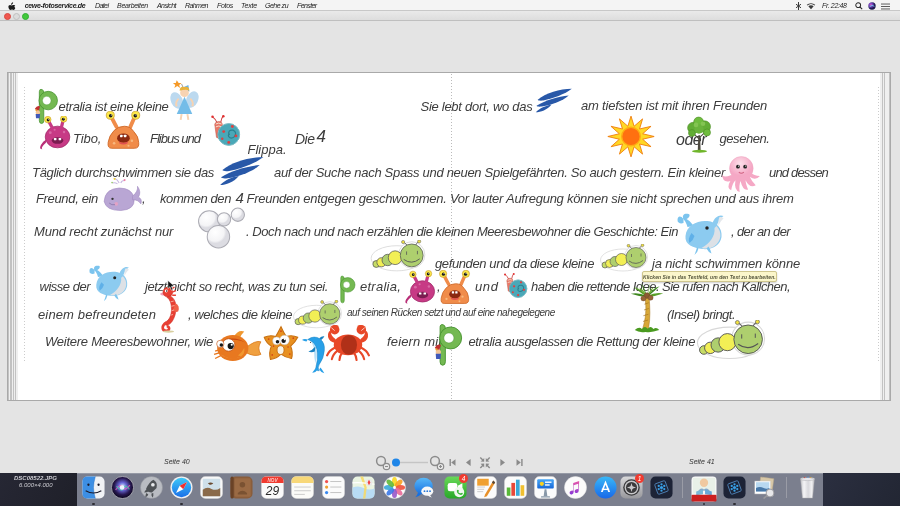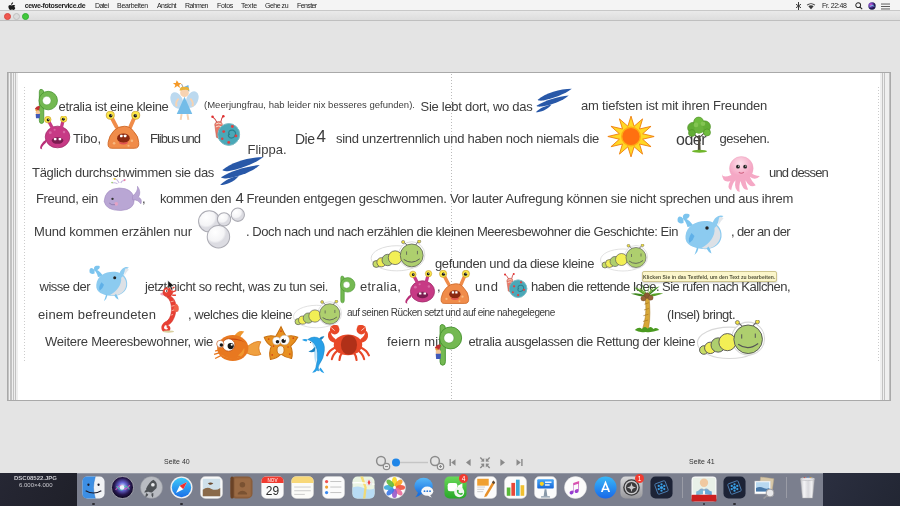--- a/index.html
+++ b/index.html
@@ -1,16 +1,16 @@
 <!DOCTYPE html>
 <html><head>
 <meta charset="utf-8">
 <style>
   html,body{margin:0;padding:0;}
-  #s{position:relative;width:900px;height:506px;overflow:hidden;font-family:"Liberation Sans",sans-serif;background:#e4e4e4;}
+  #s{position:relative;width:900px;height:506px;overflow:hidden;font-family:"Liberation Sans",sans-serif;background:#e4e4e4;font-style:italic;}
   #s *{position:absolute;box-sizing:border-box;}
   .t{white-space:pre;color:#3d3d3d;line-height:1;z-index:5;}
   .menubar{left:0;top:0;width:900px;height:11px;background:#f4f4f4;border-bottom:1px solid #c8c8c8;z-index:40;}
   .mi{font-size:7px;color:#1c1c1c;top:1.5px;line-height:8px;white-space:pre;}
   .titlebar{left:0;top:11px;width:900px;height:10px;background:linear-gradient(#eaeaea,#dddddd);border-bottom:1px solid #bfbfbf;z-index:30;}
   .tl{width:7px;height:7px;border-radius:50%;top:1.5px;}
   .winbg{left:0;top:21px;width:900px;height:452px;background:#e4e4e4;z-index:1;}
   .pagewrap{left:7px;top:72px;width:884px;height:329px;background:#ffffff;border:1px solid #a9a9a9;z-index:2;}
   .stackL{left:0px;top:0px;width:10px;height:327px;background:repeating-linear-gradient(90deg,#c2c2c2 0px,#c2c2c2 1px,#efefef 1px,#efefef 2.5px);}
   .stackR{right:0px;top:0px;width:10px;height:327px;background:repeating-linear-gradient(90deg,#efefef 0px,#efefef 1.5px,#c2c2c2 1.5px,#c2c2c2 2.5px);}
@@ -39,42 +39,42 @@
  <div class="dotfR"></div>
 </div>
 <div class="tip">
       <span>Klicken Sie in das Textfeld, um den Text zu bearbeiten.</span>
     </div>
 <svg style="left:167px;top:280px;z-index:25" width="8" height="11" viewBox="0 0 10 14">
       <path d="M1,0.5 L1,11 L3.6,8.6 L5.4,13 L7.3,12.2 L5.5,8 L9,7.7 Z" fill="#111" stroke="#fff" stroke-width="0.7"></path>
     </svg>
 
 <span class="t" style="left:58.5px;top:100.0px;font-size:13px;letter-spacing:-0.339px">etralia ist eine kleine</span>
-<span class="t" style="left:204.0px;top:100.2px;font-size:9.5px;letter-spacing:0.017px">(Meerjungfrau, hab leider nix besseres gefunden).</span>
 <span class="t" style="left:420.5px;top:100.0px;font-size:13px;letter-spacing:-0.276px">Sie lebt dort, wo das</span>
 <span class="t" style="left:581.0px;top:99.0px;font-size:13px;letter-spacing:-0.203px">am tiefsten ist mit ihren Freunden</span>
 <span class="t" style="left:73.0px;top:131.5px;font-size:13px;letter-spacing:-0.084px">Tibo,</span>
 <span class="t" style="left:150.0px;top:131.5px;font-size:13px;letter-spacing:-0.998px">Flibus und</span>
 <span class="t" style="left:247.5px;top:143px;font-size:13px;letter-spacing:-0.003px">Flippa.</span>
 <span class="t" style="left:295.0px;top:131.5px;font-size:14px;letter-spacing:-0.502px">Die</span>
 <span class="t" style="left:316.5px;top:128.4px;font-size:17px;letter-spacing:0.000px">4</span>
-<span class="t" style="left:336.0px;top:131.5px;font-size:13px;letter-spacing:-0.268px">sind unzertrennlich und haben noch niemals die</span>
 <span class="t" style="left:676px;top:131.5px;font-size:16px;letter-spacing:-0.505px">oder</span>
 <span class="t" style="left:719.5px;top:131.5px;font-size:13px;letter-spacing:-0.436px">gesehen.</span>
 <span class="t" style="left:32.0px;top:166.0px;font-size:13px;letter-spacing:-0.315px">Täglich durchschwimmen sie das</span>
+<span class="t" style="left:274.0px;top:166.0px;font-size:13px;letter-spacing:-0.302px">auf der Suche nach Spass und neuen Spielgefährten. So auch gestern. Ein kleiner</span>
 <span class="t" style="left:769.0px;top:166.0px;font-size:13px;letter-spacing:-0.822px">und dessen</span>
 <span class="t" style="left:36.0px;top:191.5px;font-size:13px;letter-spacing:-0.342px">Freund, ein</span>
 <span class="t" style="left:142.0px;top:191.5px;font-size:13px;letter-spacing:0.000px">,</span>
 <span class="t" style="left:160.0px;top:191.5px;font-size:13px;letter-spacing:-0.415px">kommen den</span>
 <span class="t" style="left:235.5px;top:190.0px;font-size:15px;letter-spacing:0.000px">4</span>
 <span class="t" style="left:246.5px;top:191.5px;font-size:13px;letter-spacing:-0.268px">Freunden entgegen geschwommen. Vor lauter Aufregung können sie nicht sprechen und aus ihrem</span>
-<span class="t" style="left:34.0px;top:224.5px;font-size:13px;letter-spacing:-0.168px">Mund kommen erzählen nur</span>
+<span class="t" style="left:34.0px;top:224.5px;font-size:13px;letter-spacing:-0.168px">Mund recht zunächst nur</span>
 <span class="t" style="left:246.0px;top:224.5px;font-size:13px;letter-spacing:-0.439px">. Doch nach und nach erzählen die kleinen Meeresbewohner die Geschichte: Ein</span>
 <span class="t" style="left:731.0px;top:224.5px;font-size:13px;letter-spacing:-0.624px">, der an der</span>
 <span class="t" style="left:435.0px;top:257.0px;font-size:13px;letter-spacing:-0.388px">gefunden und da diese kleine</span>
+<span class="t" style="left:652.0px;top:257.0px;font-size:13px;letter-spacing:-0.186px">ja nicht schwimmen könne</span>
 <span class="t" style="left:39.5px;top:280.0px;font-size:13px;letter-spacing:-0.490px">wisse der</span>
 <span class="t" style="left:145.0px;top:280.0px;font-size:13px;letter-spacing:-0.405px">jetzt nicht so recht, was zu tun sei.</span>
 <span class="t" style="left:360.0px;top:280.0px;font-size:13px;letter-spacing:0.248px">etralia,</span>
 <span class="t" style="left:437.0px;top:280.0px;font-size:13px;letter-spacing:0.000px">,</span>
 <span class="t" style="left:475.0px;top:280.0px;font-size:13px;letter-spacing:0.603px">und</span>
 <span class="t" style="left:531.0px;top:280.0px;font-size:13px;letter-spacing:-0.541px">haben die rettende Idee. Sie rufen nach Kallchen,</span>
 <span class="t" style="left:38.0px;top:308.0px;font-size:13px;letter-spacing:0.131px">einem befreundeten</span>
 <span class="t" style="left:188.0px;top:308.0px;font-size:13px;letter-spacing:-0.436px">, welches die kleine</span>
 <span class="t" style="left:347.0px;top:308.0px;font-size:10px;letter-spacing:-0.468px">auf seinen Rücken setzt und auf eine nahegelegene</span>
 <span class="t" style="left:667.0px;top:308.0px;font-size:13px;letter-spacing:-0.524px">(Insel) bringt.</span>

